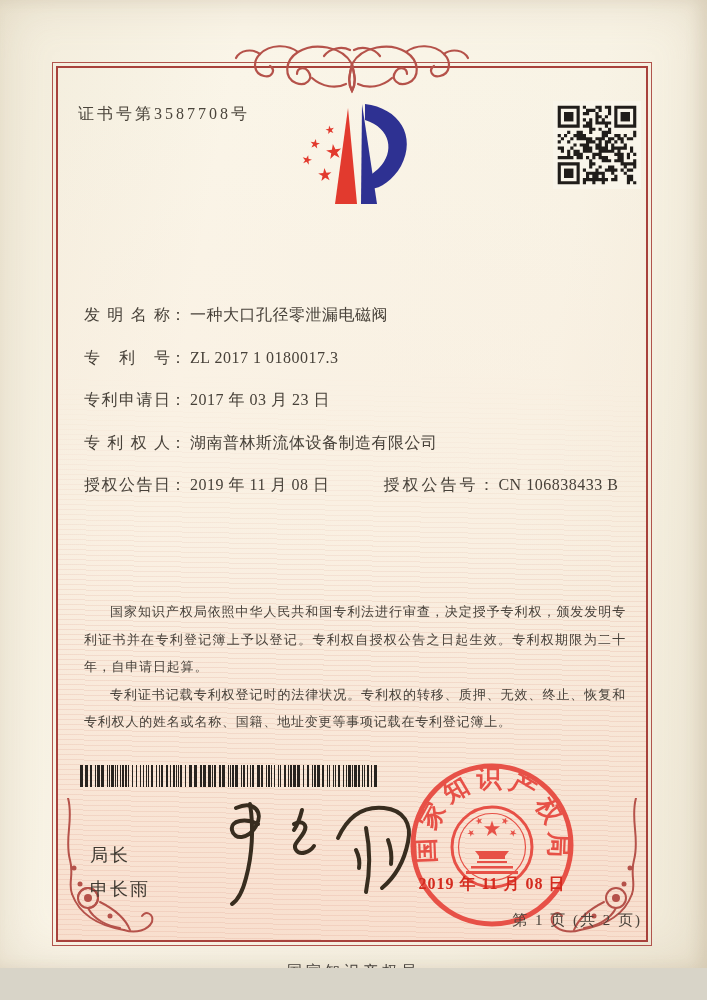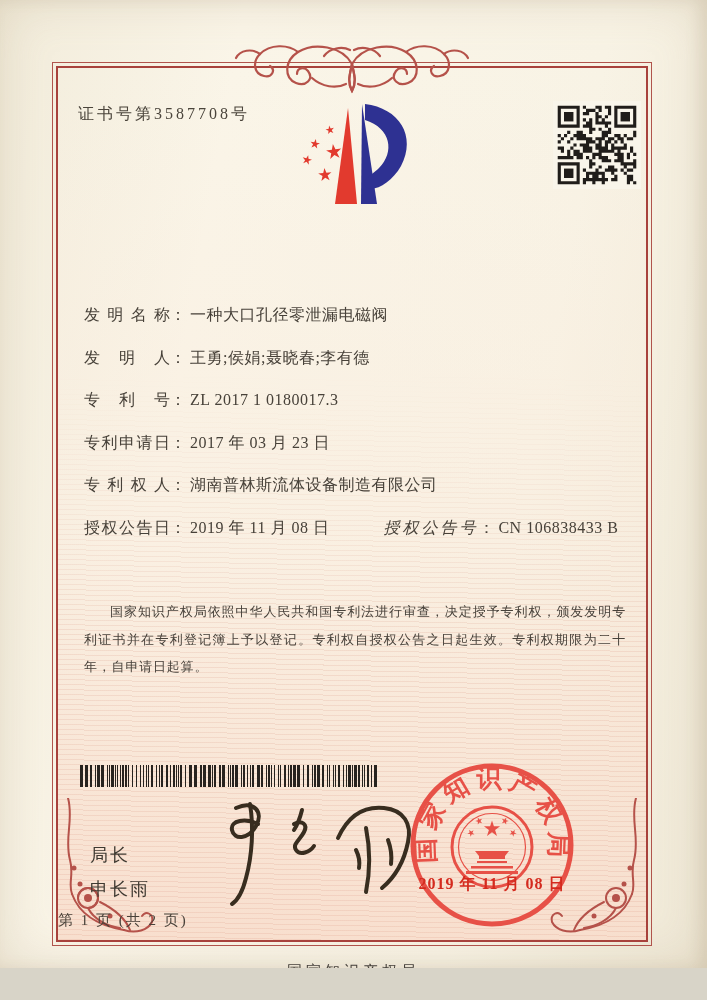--- a/index.html
+++ b/index.html
@@ -41,21 +41,21 @@
   .paras p{margin:0;text-indent:2em;}
   .barcode{position:absolute;left:22px;top:697px;width:300px;height:22px;}
   .barcode div{position:absolute;top:0;bottom:0;background:#28231f;}
   .signer{position:absolute;left:32px;top:770px;font-size:18px;line-height:34px;color:#3e3931;letter-spacing:2px;}
   .signature{position:absolute;left:140px;top:726px;}
   .seal{position:absolute;left:349px;top:692px;width:170px;height:170px;}
   .seal-date{
     position:absolute;left:0;top:114px;width:170px;text-align:center;
     font-size:16px;color:#d42a1e;letter-spacing:1px;font-weight:700;
   }
-  .page-num{position:absolute;left:0;right:4px;bottom:10px;text-align:left;font-size:15px;letter-spacing:2px;color:#49423a;}
+  .page-num{position:absolute;left:0;right:4px;bottom:10px;text-align:right;font-size:15px;letter-spacing:2px;color:#49423a;}
   .back-note{position:absolute;left:0;right:0;top:962px;text-align:center;font-size:15px;letter-spacing:4px;color:#45403a;}
   .orn-top{position:absolute;left:50%;top:-34px;transform:translateX(-50%);}
   .orn-bl{position:absolute;left:2px;bottom:2px;}
   .orn-br{position:absolute;right:2px;bottom:2px;transform:scaleX(-1);}
 </style>
 </head>
 <body>
 
 <div class="page">
 
@@ -142,47 +142,44 @@
           </svg>
       </div>
 
 
       <div class="fields">
         <div class="field-row">
           <span class="f-label">发明名称</span><span>：</span>
           <span class="f-value">一种大口孔径零泄漏电磁阀</span>
         </div>
         <div class="field-row">
-          <span class="f-label">发明人</span><span>：</span>
-          <span class="f-value">王勇;侯娟;聂晓春;李有德</span>
-        </div>
-        <div class="field-row">
           <span class="f-label">专利号</span><span>：</span>
           <span class="f-value">ZL 2017 1 0180017.3</span>
         </div>
         <div class="field-row">
           <span class="f-label">专利申请日</span><span>：</span>
           <span class="f-value">2017 年 03 月 23 日</span>
         </div>
         <div class="field-row">
           <span class="f-label">专利权人</span><span>：</span>
           <span class="f-value">湖南普林斯流体设备制造有限公司</span>
         </div>
         <div class="field-row">
           <span class="f-label">授权公告日</span><span>：</span>
           <span class="f-value">2019 年 11 月 08 日</span>
           <span class="pair2">
-            <span style="letter-spacing:3px;font-style:italic;">授权公告号</span><span>：</span>
+            <span style="letter-spacing:3px;">授权公告号</span><span>：</span>
             <span class="f-value">CN 106838433 B</span>
           </span>
         </div>
       </div>
 
       <div class="paras">
         <p>国家知识产权局依照中华人民共和国专利法进行审查，决定授予专利权，颁发发明专利证书并在专利登记簿上予以登记。专利权自授权公告之日起生效。专利权期限为二十年，自申请日起算。</p>
+        <p>专利证书记载专利权登记时的法律状况。专利权的转移、质押、无效、终止、恢复和专利权人的姓名或名称、国籍、地址变更等事项记载在专利登记簿上。</p>
       </div>
 
       <div class="barcode">
           <div style="left:0px;width:3px"></div>
           <div style="left:5px;width:3px"></div>
           <div style="left:10px;width:2px"></div>
           <div style="left:15px;width:1px"></div>
           <div style="left:17px;width:3px"></div>
           <div style="left:21px;width:3px"></div>
           <div style="left:27px;width:1px"></div>

